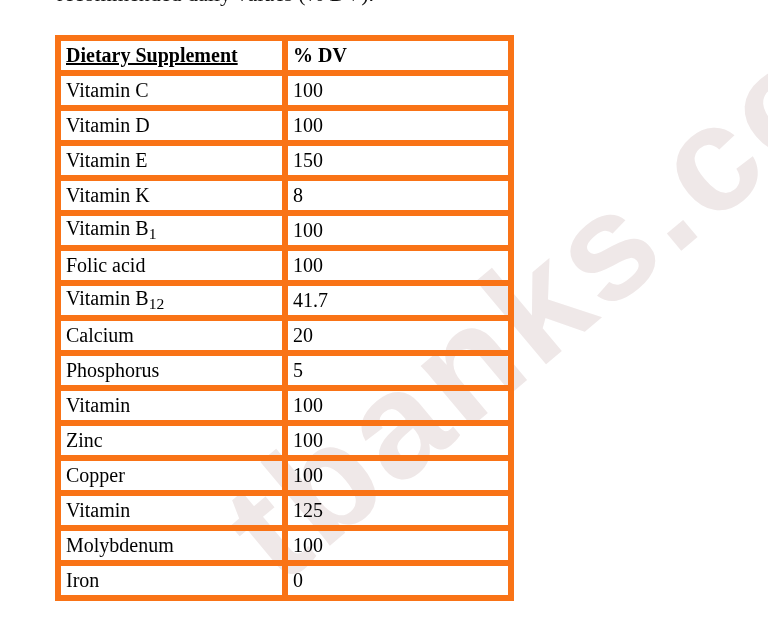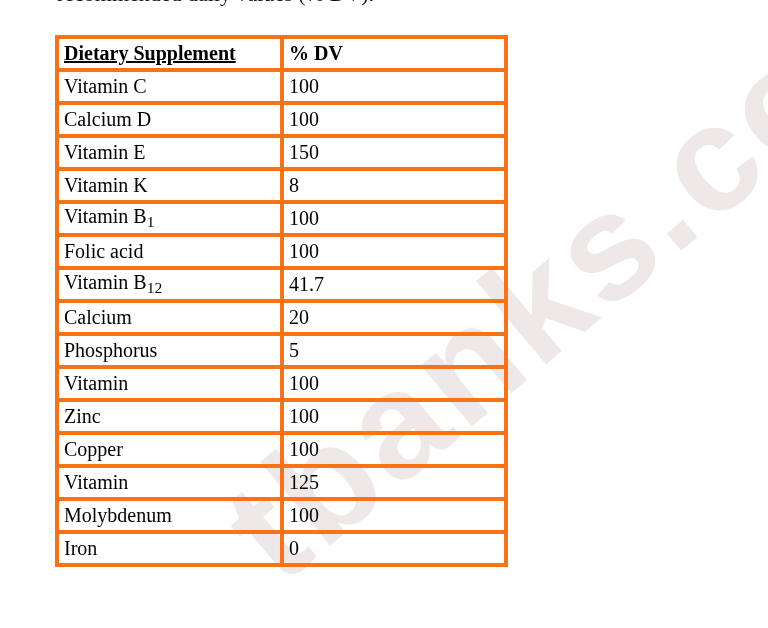--- a/index.html
+++ b/index.html
@@ -46,21 +46,21 @@
     left: 55px;
     top: 35px;
     border-collapse: collapse;
     border: 2px solid #000000;
     background: transparent;
     z-index: 1;
     color: #000000;
   }
   .doc-table th,
   .doc-table td {
-    border: 4px solid #f97316;
+    border: 6px solid #f97316;
     text-align: left;
     vertical-align: middle;
     padding: 0 2px 1px 5px;
     height: 28px;
     font-size: 20px;
     line-height: 1.1;
     background: transparent;
   }
   .doc-table th {
     font-weight: bold;
@@ -90,21 +90,21 @@
         </th>
         <th class="col-val">% DV</th>
       </tr>
     </thead>
     <tbody>
         <tr>
           <td class="col-name">Vitamin C</td>
           <td class="col-val">100</td>
         </tr>
         <tr>
-          <td class="col-name">Calcium D</td>
+          <td class="col-name">Vitamin D</td>
           <td class="col-val">100</td>
         </tr>
         <tr>
           <td class="col-name">Vitamin E</td>
           <td class="col-val">150</td>
         </tr>
         <tr>
           <td class="col-name">Vitamin K</td>
           <td class="col-val">8</td>
         </tr>

